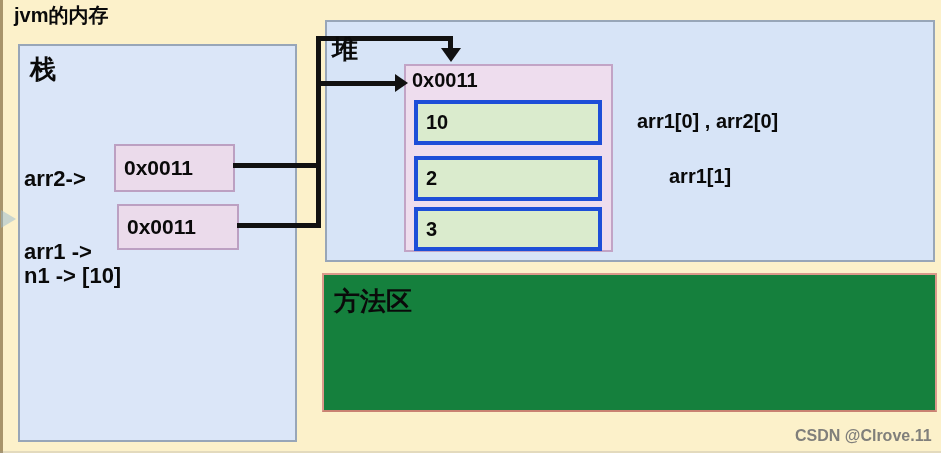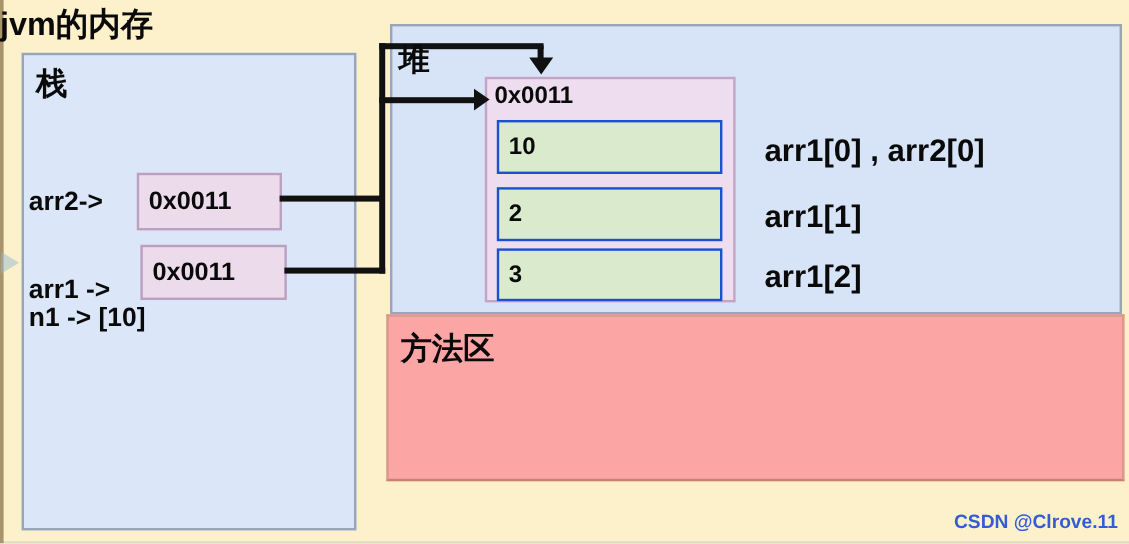--- a/index.html
+++ b/index.html
@@ -17,34 +17,34 @@
   .left-strip {
     position: absolute; left: 0; top: 0; width: 3px; height: 453px;
     background: #a8946a;
   }
   .bottom-line {
     position: absolute; left: 0; bottom: 0; width: 100%; height: 2px;
     background: rgba(150,150,150,0.25);
   }
 
   .title {
-    position: absolute; left: 0; top: 2px;
-    font-size: 27px; font-weight: bold;
+    position: absolute; left: 14px; top: 2px;
+    font-size: 20px; font-weight: bold;
   }
 
   
   .stack-box {
     position: absolute; left: 18px; top: 44px; width: 279px; height: 398px;
     background: #DBE6F8; border: 2px solid #98A6B8;
   }
   .region-label { position: absolute; font-size: 26px; font-weight: bold; }
   .stack-box .region-label { left: 10px; top: 6px; }
 
   .var-text {
-    position: absolute; font-size: 22px; font-weight: bold; white-space: pre;
+    position: absolute; font-size: 22px; font-weight: bold; white-space: pre; margin-top: 11px;
   }
   .ptr-box {
     position: absolute;
     background: #EBDBEB; border: 2px solid #BCA0C2;
     font-size: 21px; font-weight: bold;
     padding-left: 8px; display: flex; align-items: center;
   }
   .ptr-box.arr2 { left: 94px; top: 98px;  width: 121px; height: 48px; }
   .ptr-box.arr1 { left: 97px; top: 158px; width: 122px; height: 46px; }
 
@@ -57,39 +57,39 @@
   .obj-box {
     position: absolute; left: 77px; top: 42px; width: 209px; height: 188px;
     background: #EEDDEE; border: 2px solid #C2A4C6;
   }
   .obj-address {
     position: absolute; left: 6px; top: 3px;
     font-size: 20px; font-weight: bold;
   }
   .slot {
     position: absolute; left: 8px; width: 188px; height: 45px;
-    background: #DAEBCD; border: 2px solid #1d4ed8;
+    background: #DAEBCD; border: 4px solid #1d4ed8;
     font-size: 20px; font-weight: bold;
     padding-left: 8px; display: flex; align-items: center;
   }
   .slot.s0 { top: 34px; }
   .slot.s1 { top: 90px; }
   .slot.s2 { top: 141px; height: 44px; }
   .slot-label {
     position: absolute; left: 310px;
-    font-size: 26px; font-weight: bold; white-space: pre;
+    font-size: 20px; font-weight: bold; white-space: pre;
   }
   .slot-label.l0 { top: 88px; }
-  .slot-label.l1 { top: 143px; }
+  .slot-label.l1 { top: 143px; margin-left: 32px; }
   .slot-label.l2 { top: 193px; }
 
   
   .method-box {
-    position: absolute; left: 322px; top: 262px; width: 615px; height: 139px;
-    background: #fca5a5; border: 2px solid #DA998B;
+    position: absolute; left: 322px; top: 273px; width: 615px; height: 139px;
+    background: #15803d; border: 2px solid #DA998B;
     border-bottom-color: #C98272;
   }
   .method-box .region-label { left: 10px; top: 9px; }
 
   
   .ln { position: absolute; background: #111; z-index: 5; }
   .ln.arr2-h { left: 233px; top: 163px; width: 85px; height: 5px; }
   .ln.arr1-h { left: 237px; top: 223px; width: 84px; height: 5px; }
   .ln.vline  { left: 316px; top: 36px;  width: 5px;  height: 192px; }
   .ln.top-h  { left: 316px; top: 36px;  width: 137px; height: 5px; }
@@ -110,21 +110,21 @@
   
   .ghost-arrow {
     position: absolute; left: 1px; top: 210px; width: 0; height: 0;
     border-top: 9px solid transparent; border-bottom: 9px solid transparent;
     border-left: 15px solid rgba(150, 185, 210, 0.5);
   }
 
   .watermark {
     position: absolute; left: 795px; top: 427px;
     font-size: 16px; font-weight: bold;
-    color: #1d4ed8; opacity: 0.9;
+    color: #737373; opacity: 0.9;
     white-space: pre; z-index: 8;
   }
 </style>
 </head>
 <body>
 
 <div id="canvas">
 
   <div class="left-strip"></div>
 
@@ -157,21 +157,20 @@
       <div class="slot s1">
         <span>2</span>
       </div>
       <div class="slot s2">
         <span>3</span>
       </div>
     </div>
 
     <div class="slot-label l0">arr1[0] , arr2[0]</div>
     <div class="slot-label l1">arr1[1]</div>
-    <div class="slot-label l2">arr1[2]</div>
   </div>
 
   <div class="method-box">
     <div class="region-label">方法区</div>
   </div>
 
   <div class="ln arr2-h"></div>
   <div class="ln arr1-h"></div>
   <div class="ln vline"></div>
   <div class="ln top-h"></div>

